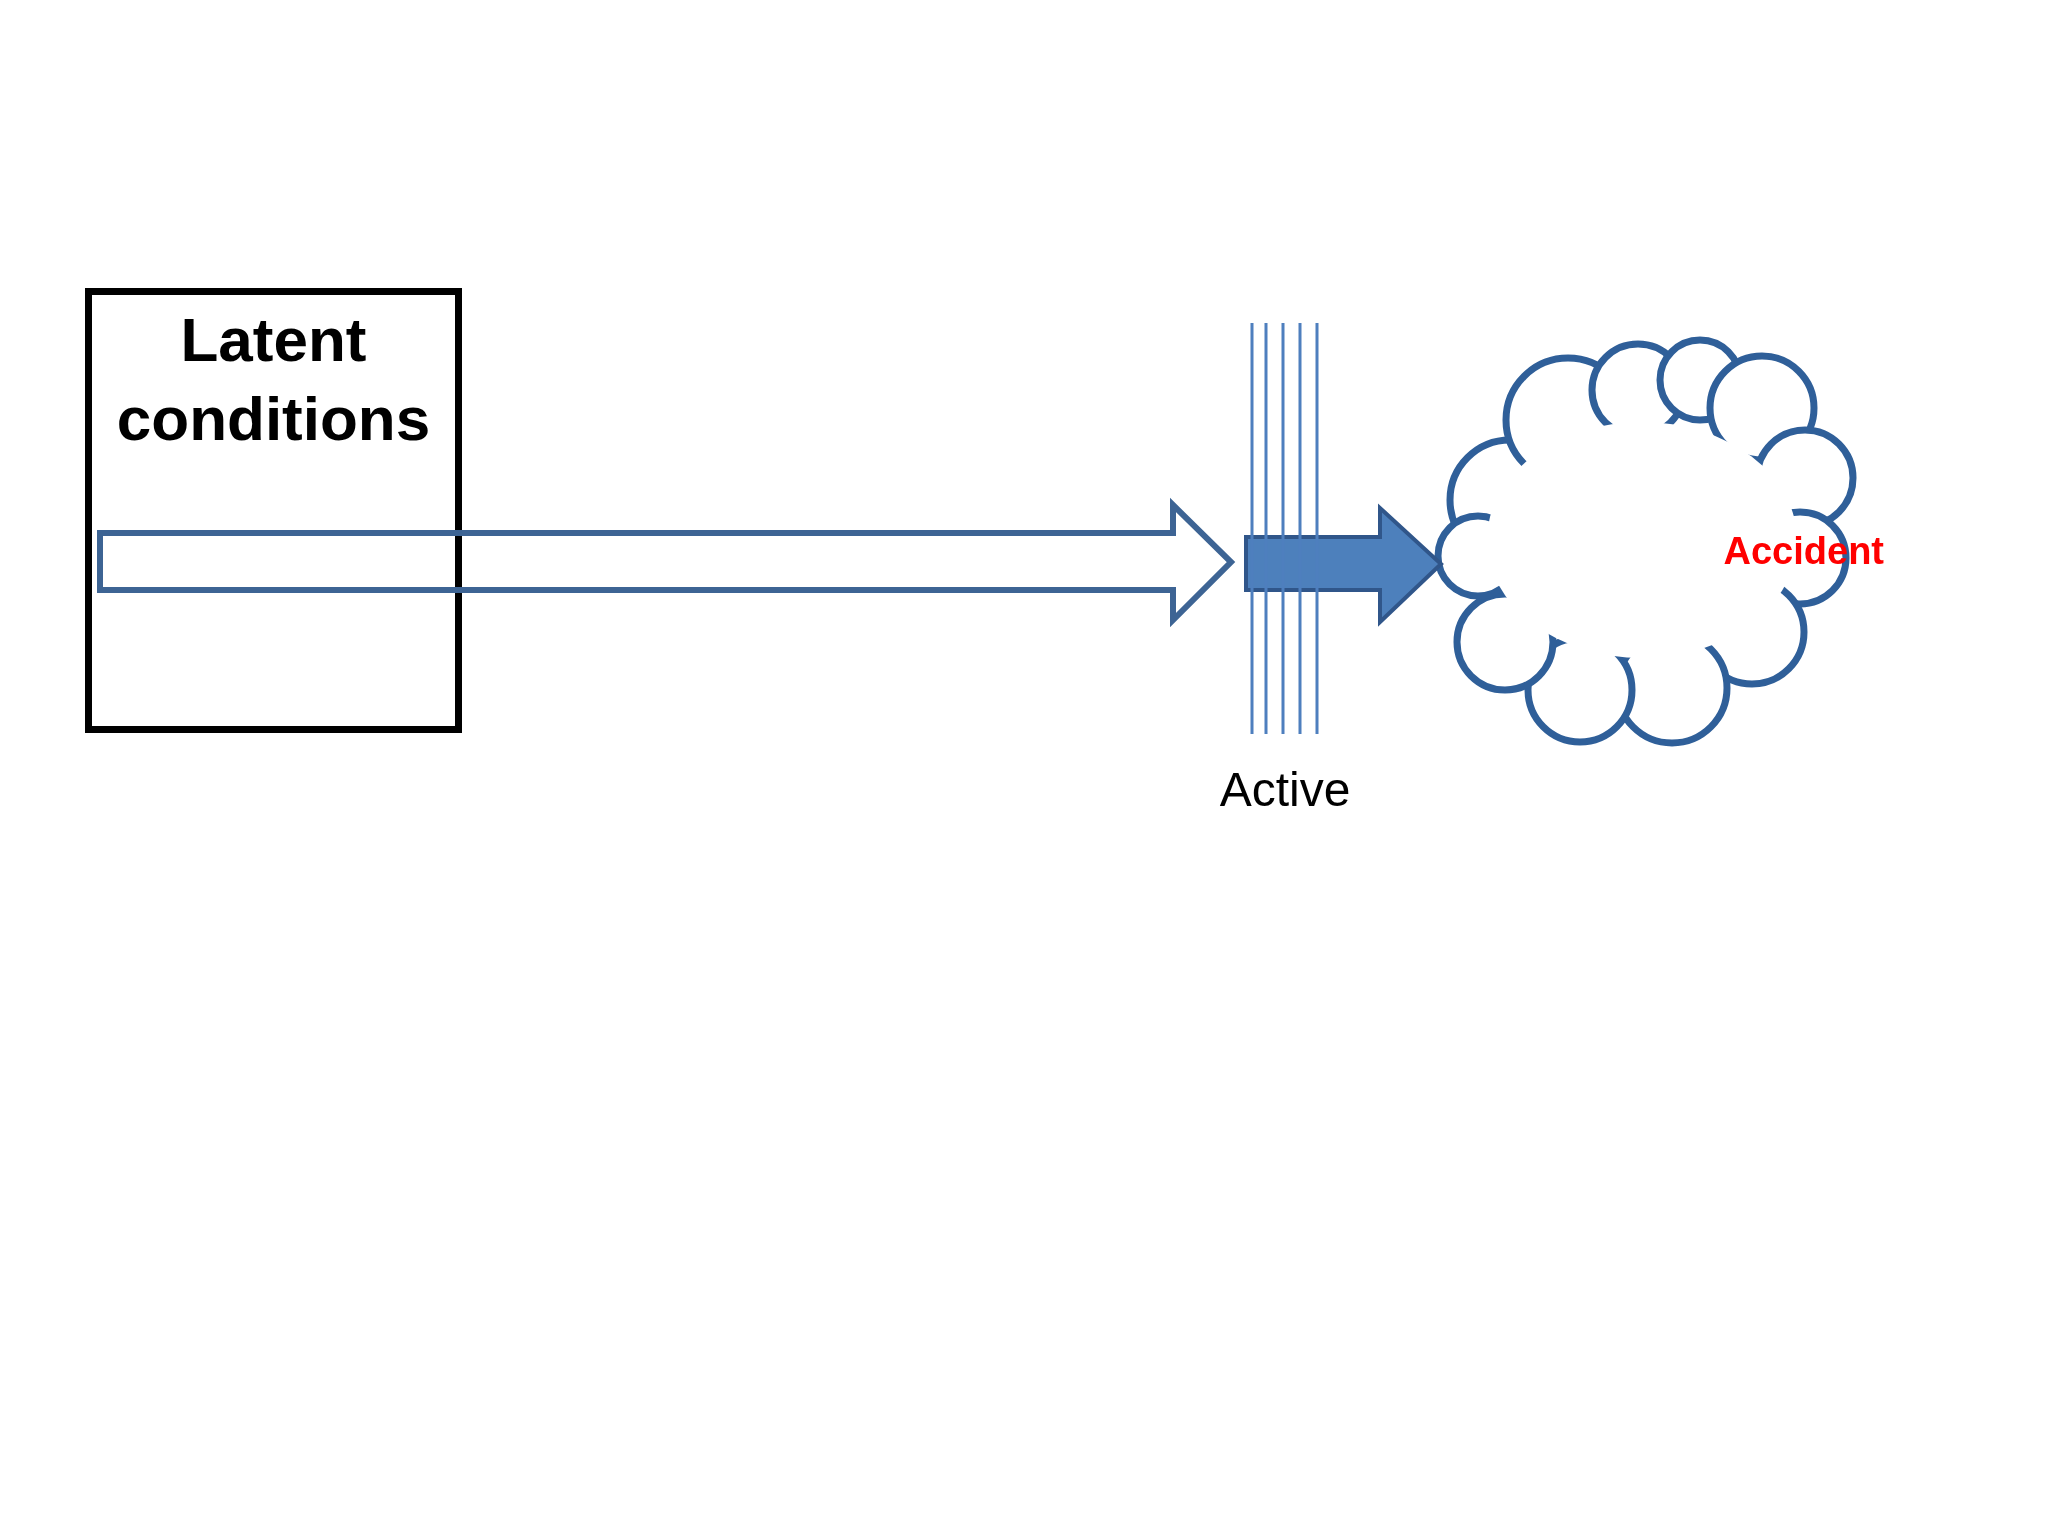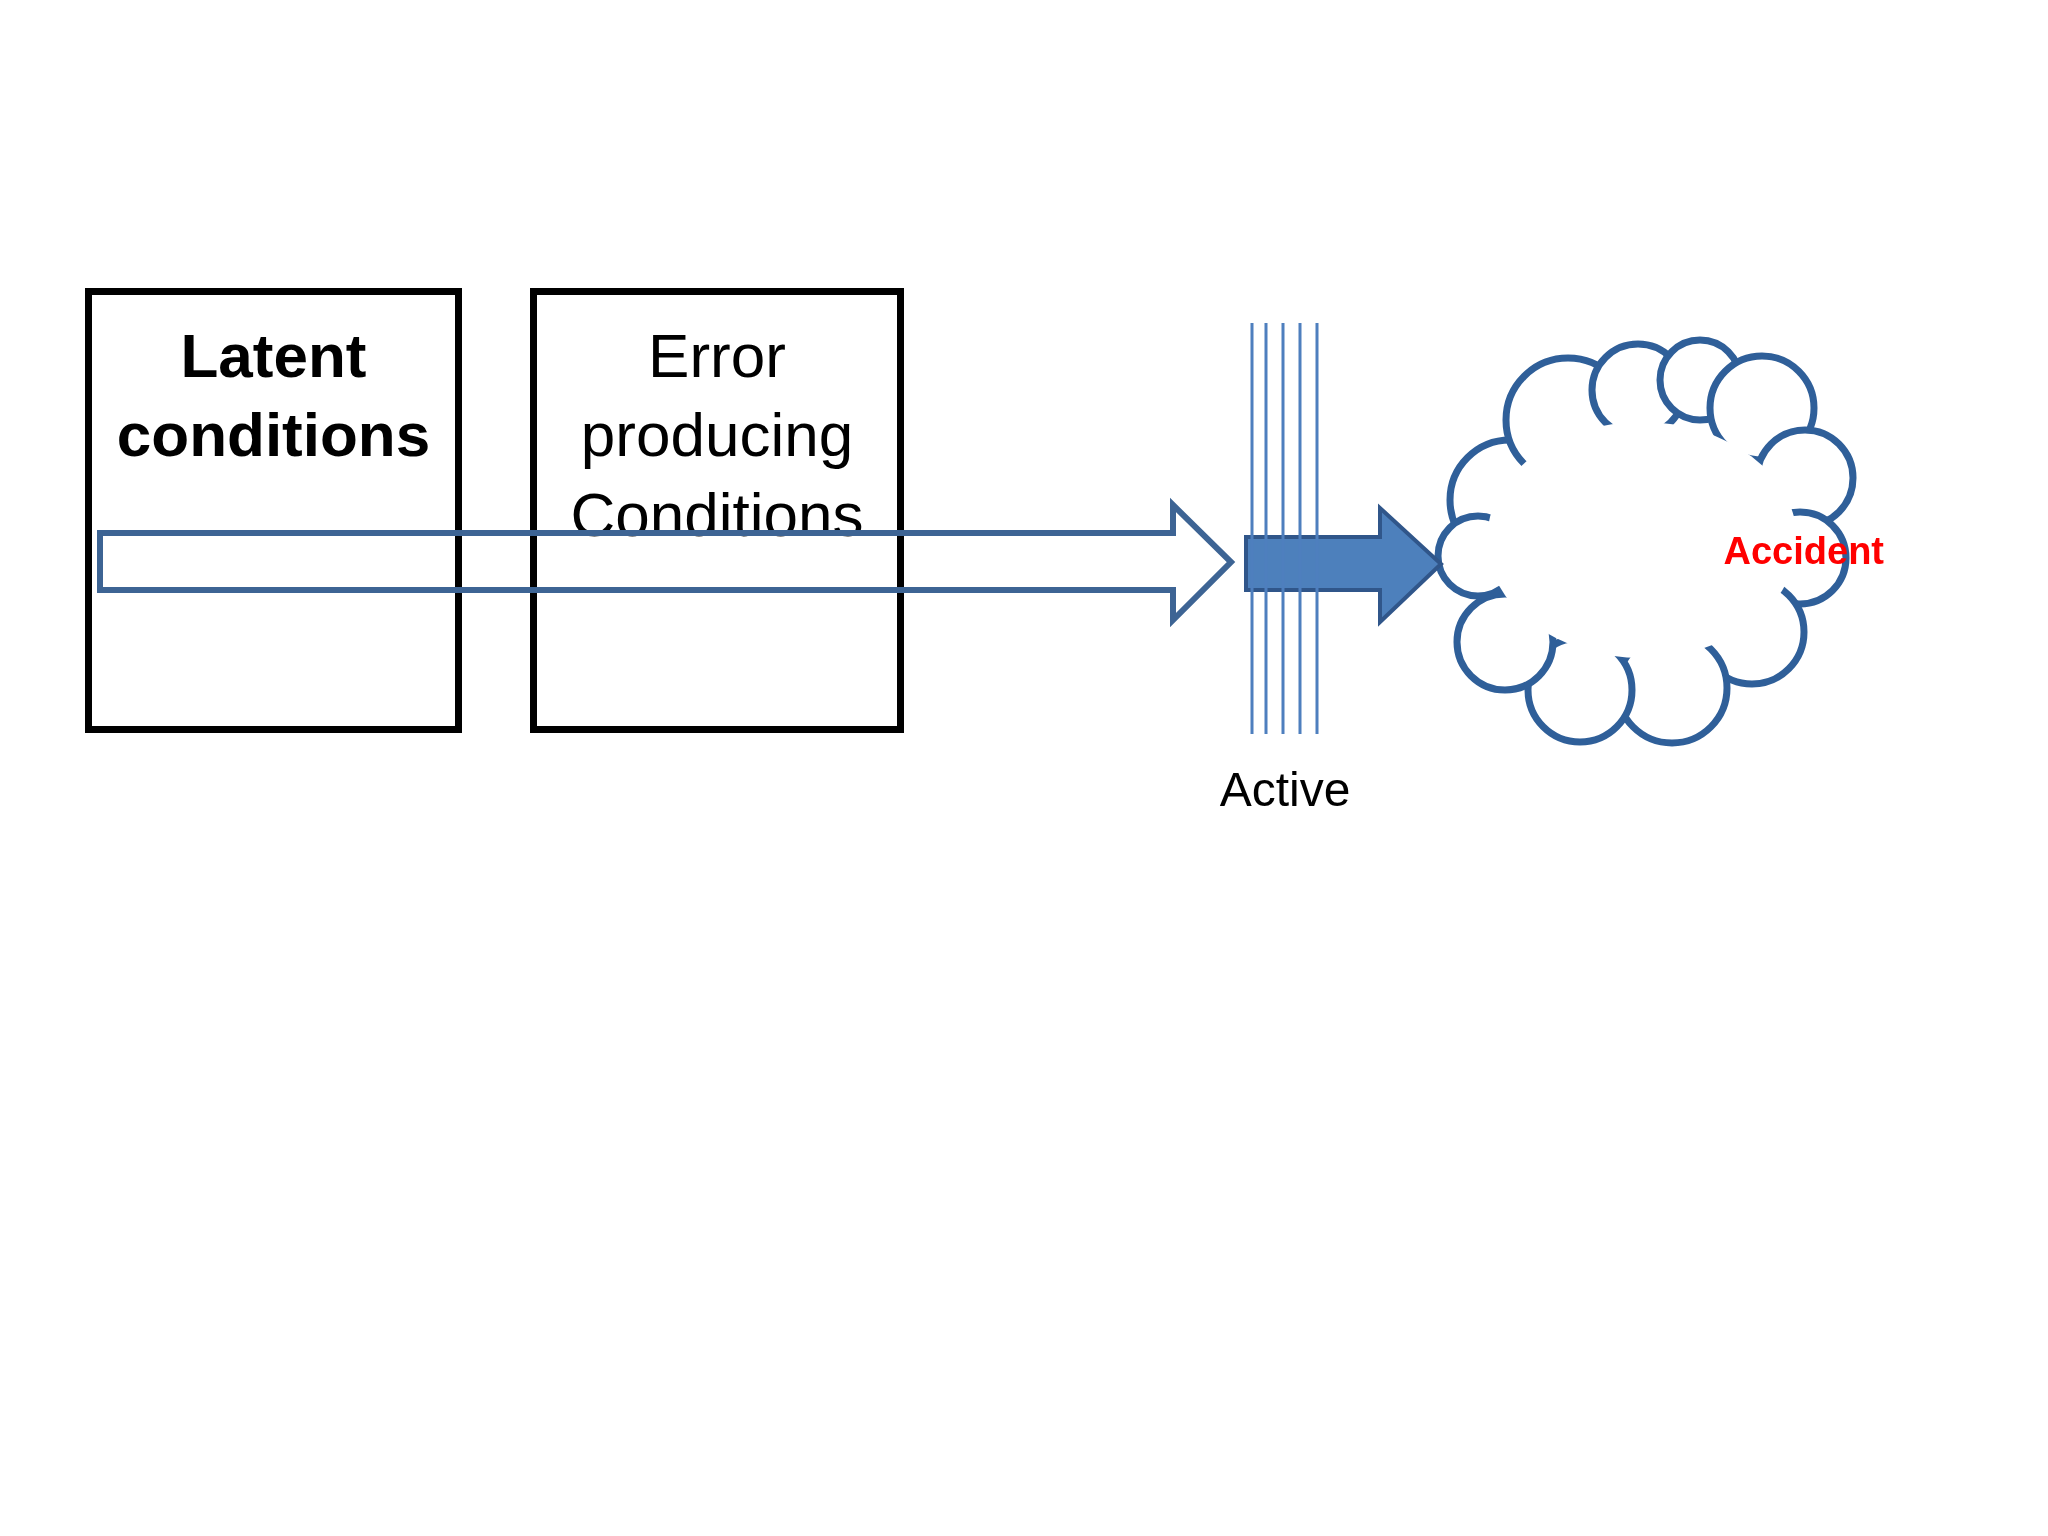--- a/index.html
+++ b/index.html
@@ -21,21 +21,21 @@
     top: 288px;
     height: 445px;
     border: 7px solid #000000;
     box-sizing: border-box;
     background: transparent;
   }
   .box-latent  { left: 85px;  width: 377px; }
   .box-error   { left: 530px; width: 374px; }
   .box-active  { left: 976px; width: 274px; }
   .box-label {
-    padding-top: 21px;
+    padding-top: 5px;
     width: 100%;
     text-align: center;
     font-size: 62px;
     line-height: 1.28;
     color: #000000;
   }
   .box-label.bold { font-weight: 700; }
   svg.overlay {
     position: absolute;
     left: 0; top: 0;
@@ -66,23 +66,20 @@
 </style>
 </head>
 <body>
 
 <div class="stage">
 
   <div class="box box-latent">
     <div class="box-label bold">Latent conditions</div>
   </div>
 
-  <div class="box box-error">
-    <div class="box-label">Error producing Conditions</div>
-  </div>
 
 
   <svg class="overlay" viewBox="0 0 2048 1536">
 
     <g stroke="#2f5f99" stroke-width="7" fill="#ffffff">
       <circle cx="1510" cy="500" r="60"></circle>
       <circle cx="1568" cy="420" r="62"></circle>
       <circle cx="1638" cy="390" r="46"></circle>
       <circle cx="1700" cy="380" r="40"></circle>
       <circle cx="1762" cy="408" r="52"></circle>

